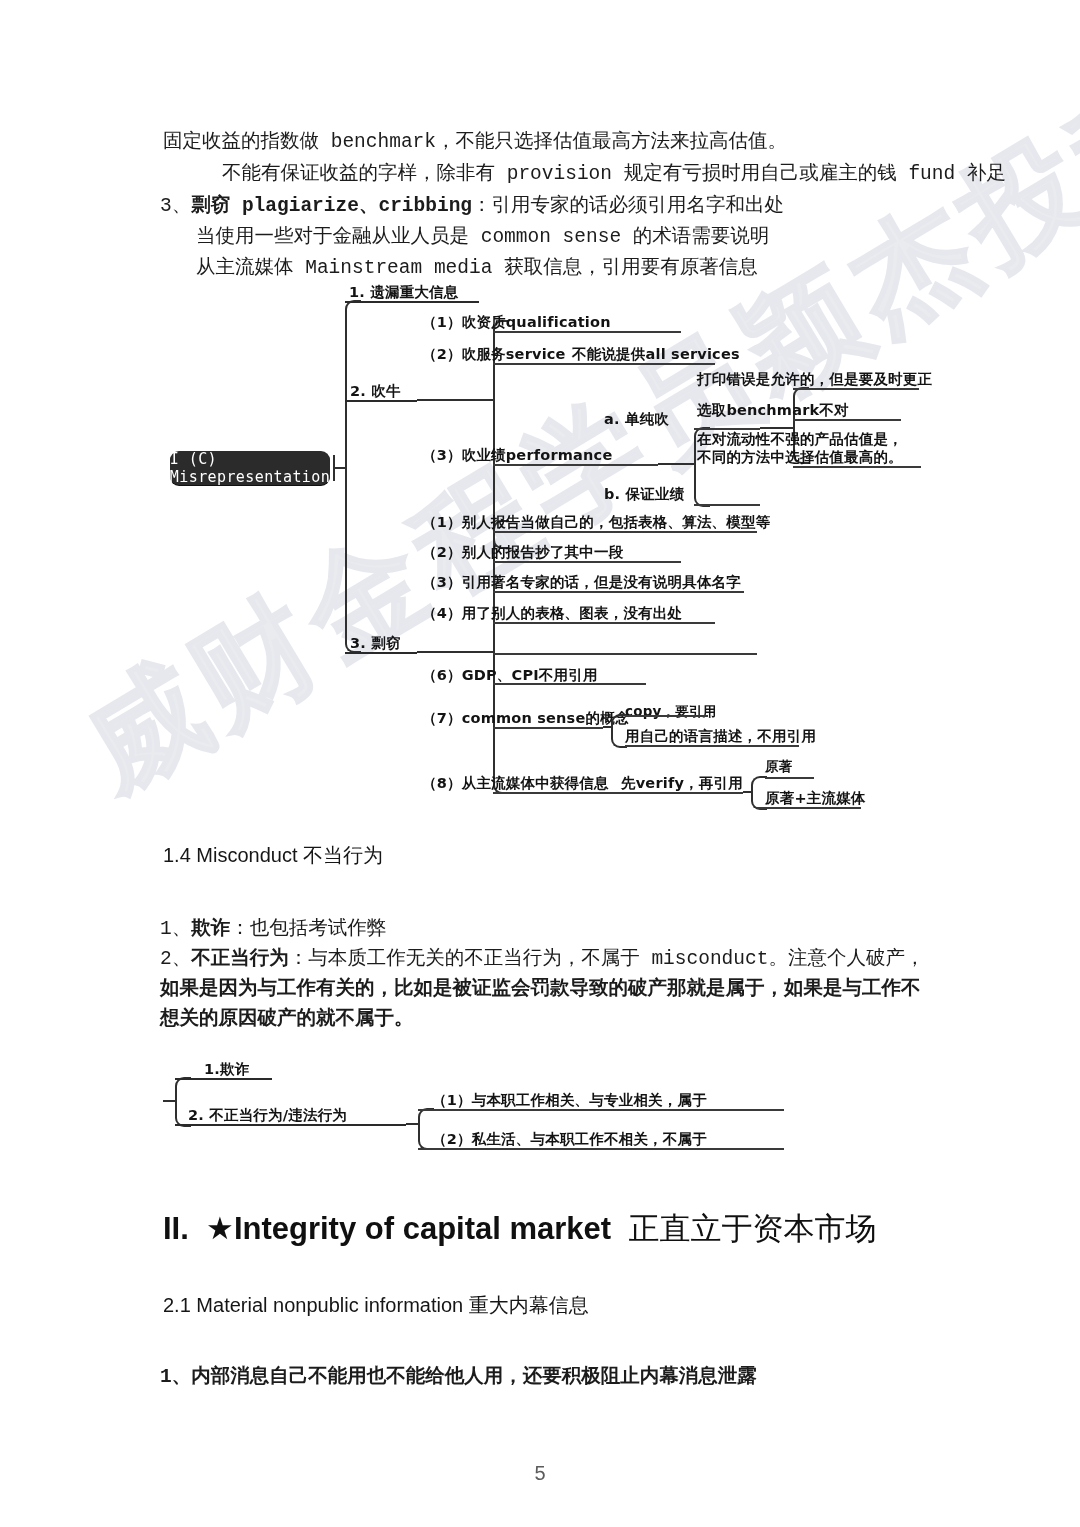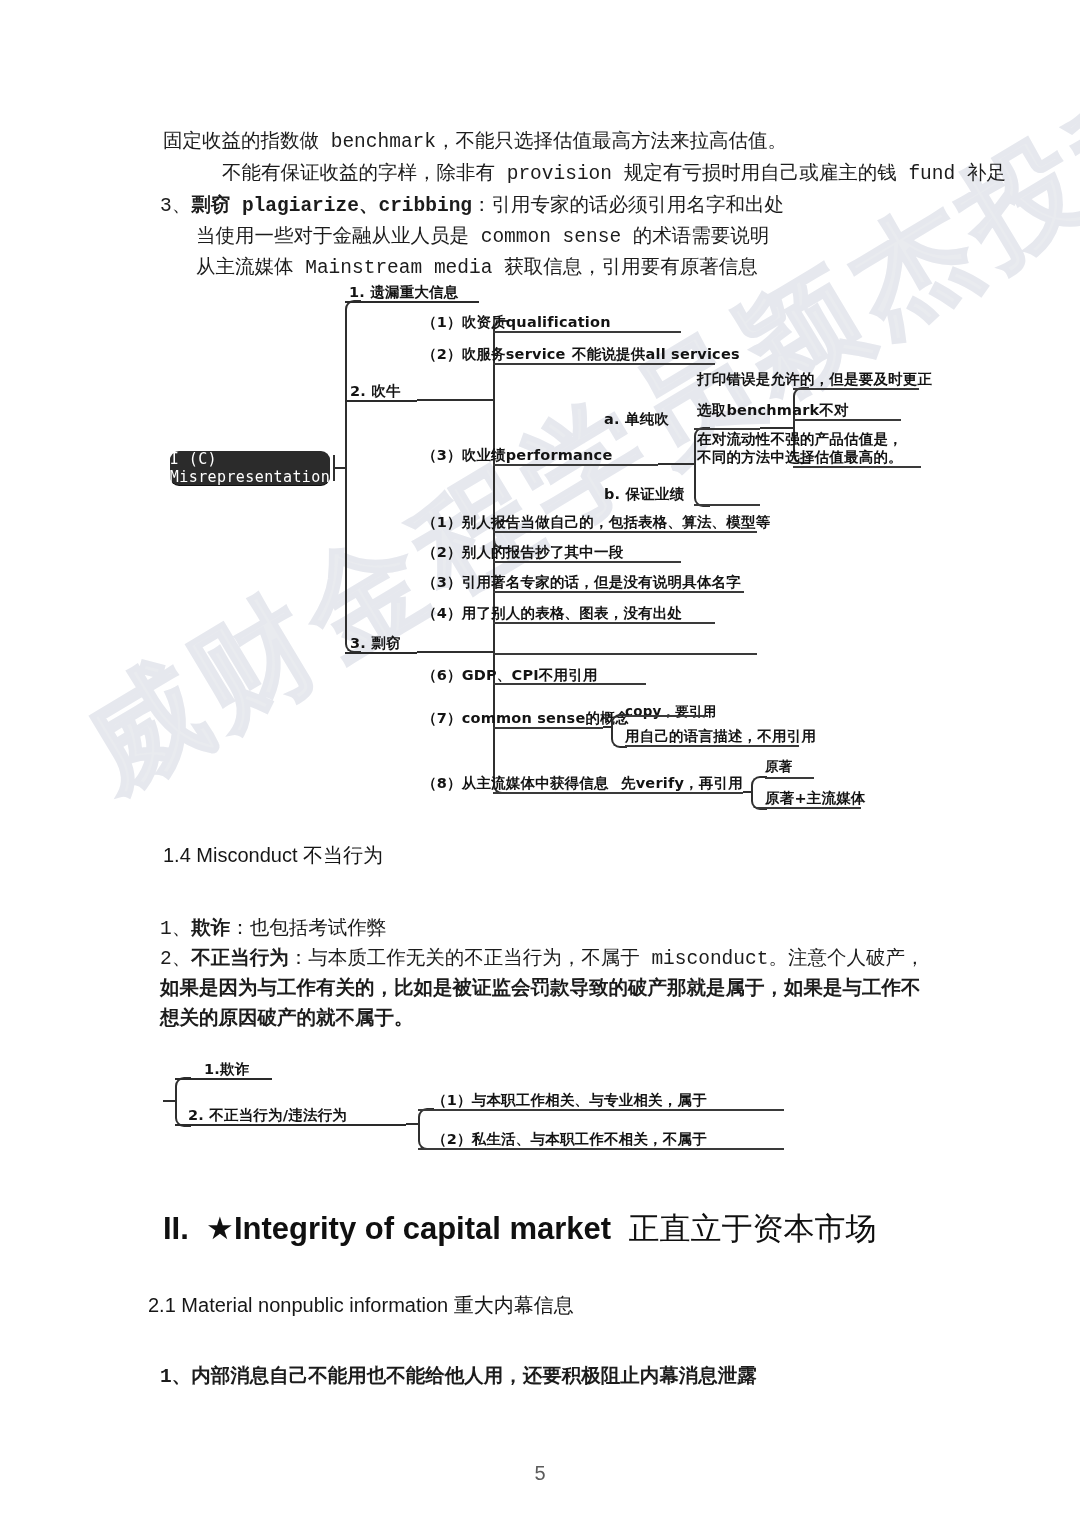--- a/index.html
+++ b/index.html
@@ -294,20 +294,20 @@
       <div class="node" style="left:432px; top:1091px;">（1）与本职工作相关、与专业相关，属于</div>
       <div class="uline thin" style="left:418px; top:1109px; width:366px;"></div>
 
       <div class="node" style="left:432px; top:1130px;">（2）私生活、与本职工作不相关，不属于</div>
       <div class="uline thin" style="left:418px; top:1148px; width:366px;"></div>
 
     </div>
 
     <div class="h-main" style="left:163px; top:1208px;"><span>II.</span><span>&nbsp;&nbsp;</span><span>★</span><span>Integrity of capital market</span><span>&nbsp;&nbsp;</span><span style="font-weight:400;">正直立于资本市场</span></div>
 
-    <div class="h-sub" style="left:148px; top:1292px;">2.1 Material nonpublic information  重大内幕信息</div>
+    <div class="h-sub" style="left:163px; top:1292px;">2.1 Material nonpublic information  重大内幕信息</div>
 
     <div class="para bold" style="left:160px; top:1362px;"><span>1、</span><span>内部消息自己不能用也不能给他人用，还要积极阻止内幕消息泄露</span></div>
 
     <div id="pagenum">5</div>
 
   </div>
 </div>
 
 </body></html>

